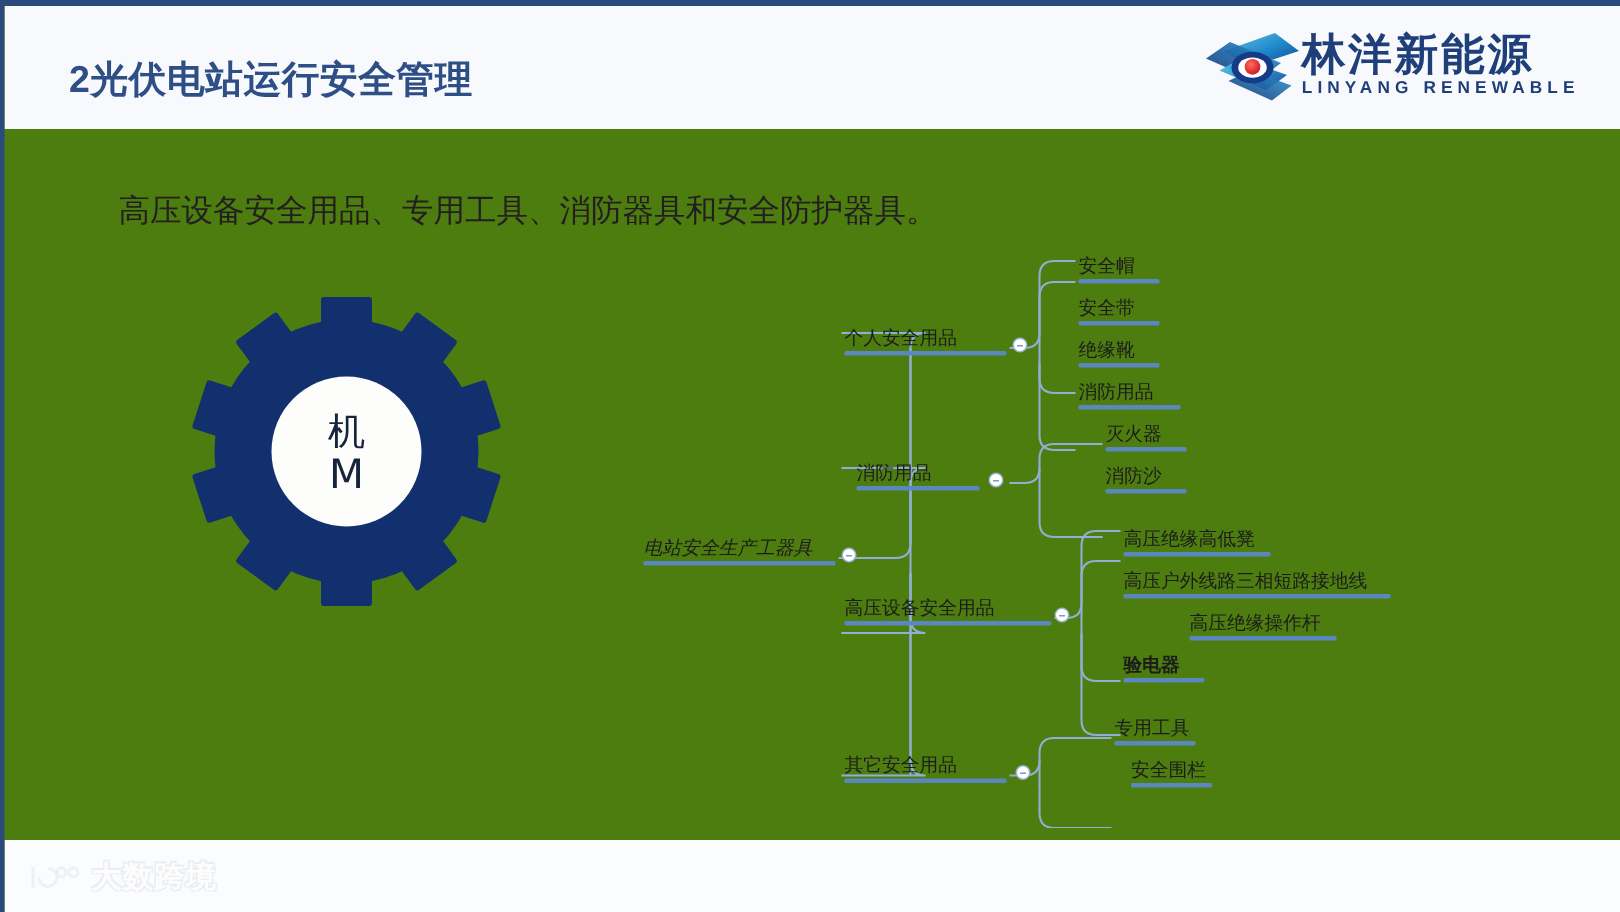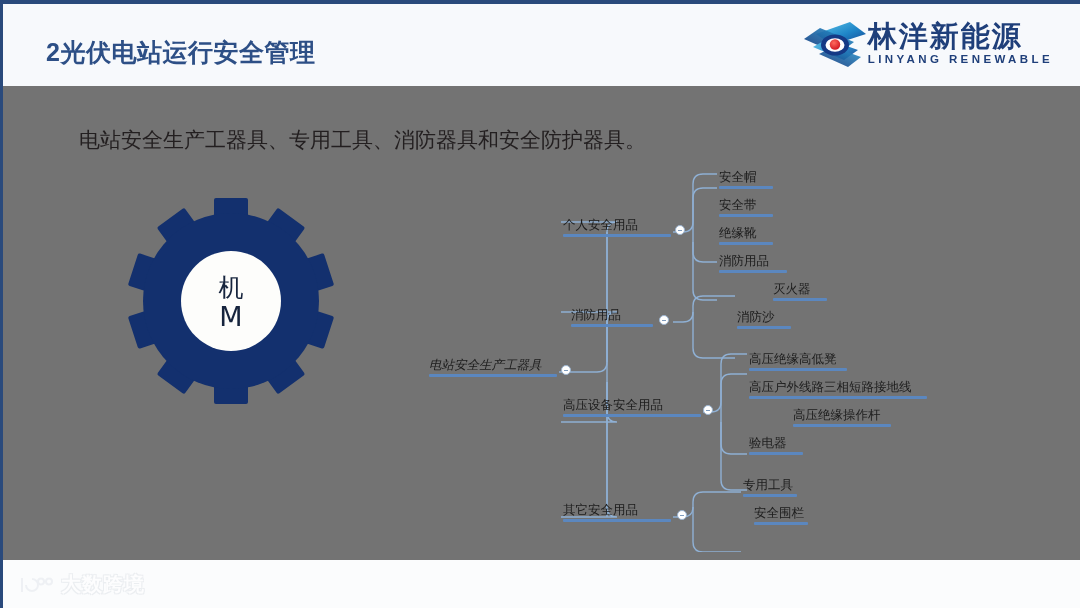--- a/index.html
+++ b/index.html
@@ -11,21 +11,21 @@
     width: 1080px;
     height: 608px;
     font-family: "Liberation Sans", "DejaVu Sans", sans-serif;
     overflow: hidden;
   }
 
   .slide {
     position: relative;
     width: 1080px;
     height: 608px;
-    background: #737373;
+    background: #4d7c0f;
     box-sizing: border-box;
     border-top: 4px solid #2a4a7c;
     border-left: 3px solid #2a4a7c;
     overflow: hidden;
   }
 
   
   .header {
     position: absolute;
     left: 0; top: 0;
@@ -227,21 +227,21 @@
         <ellipse cx="66" cy="52" rx="19" ry="13.5" fill="#ffffff"></ellipse>
         <circle cx="66" cy="51" r="10.5" fill="url(#gR)"></circle>
       </svg>
       <div class="brand-text">
         <span class="brand-cn">林洋新能源</span>
         <span class="brand-en">LINYANG RENEWABLE</span>
       </div>
     </div>
   </div>
 
-  <div class="lead-text">电站安全生产工器具、专用工具、消防器具和安全防护器具。</div>
+  <div class="lead-text">高压设备安全用品、专用工具、消防器具和安全防护器具。</div>
 
   <div class="gear-wrap">
     <svg width="220" height="215" viewBox="0 0 220 215">
       <g transform="translate(110,105)">
         <g fill="#13306e">
           <g>
             <rect x="-17" y="-103" width="34" height="34" rx="2"></rect>
             <g transform="rotate(36)">
                 <rect x="-17" y="-103" width="34" height="34" rx="2"></rect>
               </g>
@@ -343,21 +343,21 @@
       <span>消防用品</span>
       <span class="node-underline"></span>
     </div>
 
     <div class="node lv1" style="left:160px; top:146px; width:82px;">
       <span>消防用品</span>
       <span class="node-underline"></span>
     </div>
     <span class="toggle" style="left:248px; top:153px;"></span>
 
-    <div class="node lv2" style="left:326px; top:120px; width:54px;margin-left:36px;">
+    <div class="node lv2" style="left:326px; top:120px; width:54px;">
       <span>灭火器</span>
       <span class="node-underline"></span>
     </div>
     <div class="node lv2" style="left:326px; top:148px; width:54px;">
       <span>消防沙</span>
       <span class="node-underline"></span>
     </div>
 
     <div class="node lv1" style="left:152px; top:236px; width:138px;">
       <span>高压设备安全用品</span>
@@ -370,21 +370,21 @@
       <span class="node-underline"></span>
     </div>
     <div class="node lv2" style="left:338px; top:218px; width:178px;">
       <span>高压户外线路三相短路接地线</span>
       <span class="node-underline"></span>
     </div>
     <div class="node lv2" style="left:338px; top:246px; width:98px;margin-left:44px;">
       <span>高压绝缘操作杆</span>
       <span class="node-underline"></span>
     </div>
-    <div class="node lv2" style="left:338px; top:274px; width:54px;">
+    <div class="node lv2" style="left:338px; top:274px; width:54px;font-weight:bold;">
       <span>验电器</span>
       <span class="node-underline"></span>
     </div>
 
     <div class="node lv1" style="left:152px; top:341px; width:108px;">
       <span>其它安全用品</span>
       <span class="node-underline"></span>
     </div>
     <span class="toggle" style="left:266px; top:348px;"></span>
 

